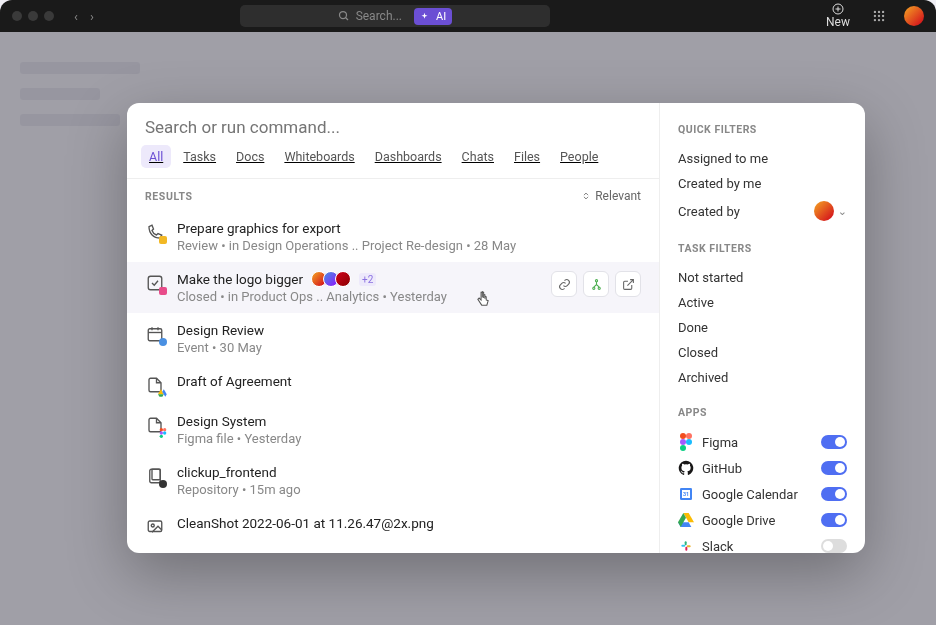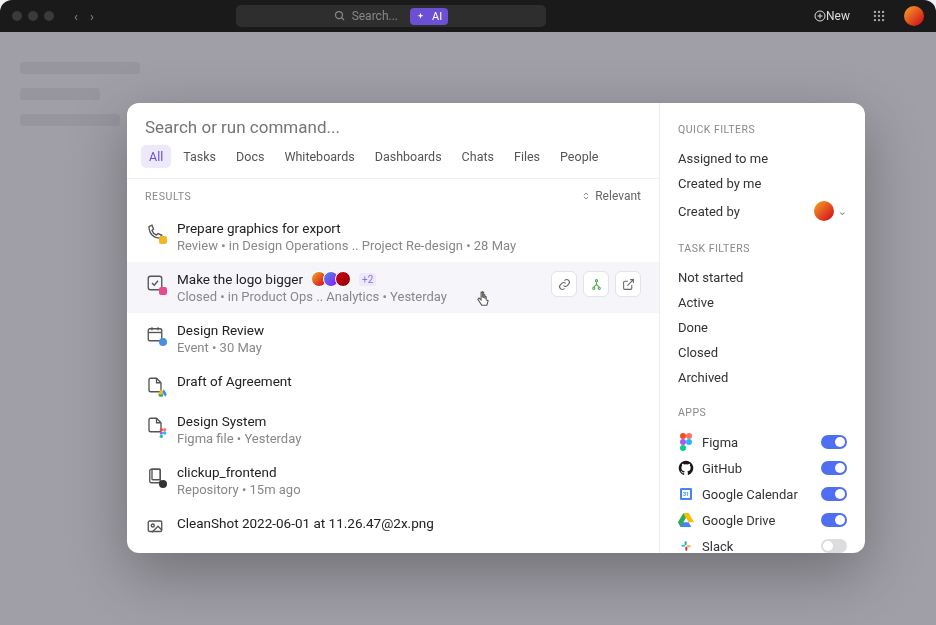--- a/index.html
+++ b/index.html
@@ -5,63 +5,63 @@
 * { margin: 0; padding: 0; box-sizing: border-box; font-family: -apple-system, BlinkMacSystemFont, "Segoe UI", Roboto, sans-serif; }
 body { width: 936px; height: 625px; background: #f0eff5; position: relative; overflow: hidden; }
 
 .app-chrome { position: absolute; top: 0; left: 0; right: 0; height: 32px; background: #1a1a1a; border-radius: 12px 12px 0 0; display: flex; align-items: center; padding: 0 12px; gap: 8px; }
 .traffic-lights { display: flex; gap: 6px; }
 .traffic-light { width: 10px; height: 10px; border-radius: 50%; background: #3a3a3a; }
 .nav-arrows { display: flex; gap: 4px; margin-left: 8px; }
 .nav-arrow { color: #888; font-size: 13px; padding: 2px 4px; cursor: pointer; }
 .search-bar { margin-left: auto; margin-right: auto; width: 310px; height: 22px; background: #2e2e2e; border-radius: 5px; display: flex; align-items: center; justify-content: center; gap: 6px; color: #888; font-size: 12px; }
 .ai-badge { background: #6b4fd4; color: #fff; font-size: 11px; padding: 2px 6px; border-radius: 4px; display: flex; align-items: center; gap: 7px; margin-left: 6px; }
-.new-btn { color: #ddd; font-size: 12px; display: flex; align-items: center; gap: 0; margin-left: auto; }
+.new-btn { color: #ddd; font-size: 12px; display: flex; align-items: center; gap: 0; margin-left: auto; flex-direction: column; }
 .grid-icon { width: 14px; height: 14px; color: #aaa; margin-left: 14px; }
 .avatar-top { width: 20px; height: 20px; border-radius: 50%; background: linear-gradient(135deg,#f5a623,#d0021b); margin-left: 10px; }
 
 .backdrop { position: absolute; top: 32px; left: 0; right: 0; bottom: 0; background: #f0eff5; filter: blur(0); }
 .dim { position: absolute; inset: 0; background: rgba(40,40,50,0.4); }
 
 .ghost-row { height: 12px; background: #d5d3e0; border-radius: 3px; margin: 14px 0; }
 
 .backdrop-inner { padding: 16px 20px; opacity: 0.5; }
 
 .modal { position: absolute; top: 103px; left: 99px; width: 738px; height: 450px; background: #fff; border-radius: 12px; box-shadow: 0 20px 60px rgba(0,0,0,0.3); display: flex; overflow: hidden; margin-left: 28px; }
 
 .modal-left { flex: 1; display: flex; flex-direction: column; border-right: 1px solid #eee; min-width: 0; }
 .modal-right { width: 205px; padding: 16px 18px; overflow-y: auto; }
 
 .search-input-row { padding: 14px 18px 8px; }
 .search-input { font-size: 17px; color: #888; border: none; outline: none; width: 100%; }
 
-.tabs-row { display: flex; gap: 4px; padding: 0 14px 10px; border-bottom: 1px solid #eee; }
+.tabs-row { display: flex; gap: 4px; padding: 0 14px 10px; border-bottom: 1px solid #eee; text-decoration: underline; }
 .tab { font-size: 12.5px; color: #555; padding: 4px 8px; border-radius: 5px; cursor: pointer; }
 .tab.active { background: #ede9fb; color: #6b4fd4; }
 
 .results-header { display: flex; justify-content: space-between; align-items: center; padding: 10px 18px 8px; }
-.results-label { font-size: 10.5px; letter-spacing: 0.6px; color: #888; font-weight: 400; }
+.results-label { font-size: 10.5px; letter-spacing: 0.6px; color: #888; font-weight: 700; }
 .relevant { font-size: 12px; color: #666; display: flex; align-items: center; gap: 4px; }
 
 .results-list { flex: 1; overflow-y: auto; }
 .result-item { display: flex; gap: 12px; padding: 9px 18px; align-items: flex-start; cursor: pointer; position: relative; }
 .result-item.hover { background: #f6f5fa; }
 .result-icon { width: 20px; height: 20px; flex-shrink: 0; display: flex; align-items: center; justify-content: center; position: relative; margin-top: 2px; }
 .result-body { flex: 1; min-width: 0; }
 .result-title { font-size: 13.5px; color: #222; display: flex; align-items: center; gap: 6px; }
 .result-meta { font-size: 13px; color: #888; margin-top: 2px; }
 .avatars-inline { display: flex; margin-left: 2px; }
 .av { width: 16px; height: 16px; border-radius: 50%; border: 1.5px solid #fff; margin-left: -4px; }
 .av:first-child { margin-left: 0; }
 .plus-badge { font-size: 10px; color: #8a70e0; background: #ede9fb; border-radius: 3px; padding: 1px 3px; margin-left: 2px; }
 
 .hover-actions { display: flex; gap: 6px; margin-left: auto; }
 .hover-action { width: 26px; height: 26px; border: 1px solid #e2e2e8; border-radius: 6px; background: #fff; display: flex; align-items: center; justify-content: center; color: #666; }
 
-.section-label { font-size: 10.5px; letter-spacing: 0.5px; color: #888; font-weight: 400; margin-bottom: 10px; margin-top: 4px; }
+.section-label { font-size: 10.5px; letter-spacing: 0.5px; color: #888; font-weight: 700; margin-bottom: 10px; margin-top: 4px; }
 .filter-item { font-size: 13px; color: #333; padding: 5px 0; cursor: pointer; display: flex; align-items: center; justify-content: space-between; }
 .created-by-av { width: 20px; height: 20px; border-radius: 50%; background: linear-gradient(135deg,#f5a623,#d0021b); }
 .chev { color: #888; font-size: 11px; }
 
 .app-row { display: flex; align-items: center; gap: 8px; padding: 5px 0; font-size: 13px; color: #333; }
 .app-icon { width: 16px; height: 16px; display: flex; align-items: center; justify-content: center; }
 .toggle { width: 26px; height: 14px; border-radius: 8px; background: #4f6ef2; position: relative; margin-left: auto; cursor: pointer; }
 .toggle.off { background: #ddd; }
 .toggle::after { content: ''; position: absolute; width: 10px; height: 10px; background: #fff; border-radius: 50%; top: 2px; right: 2px; }
 .toggle.off::after { left: 2px; right: auto; }

